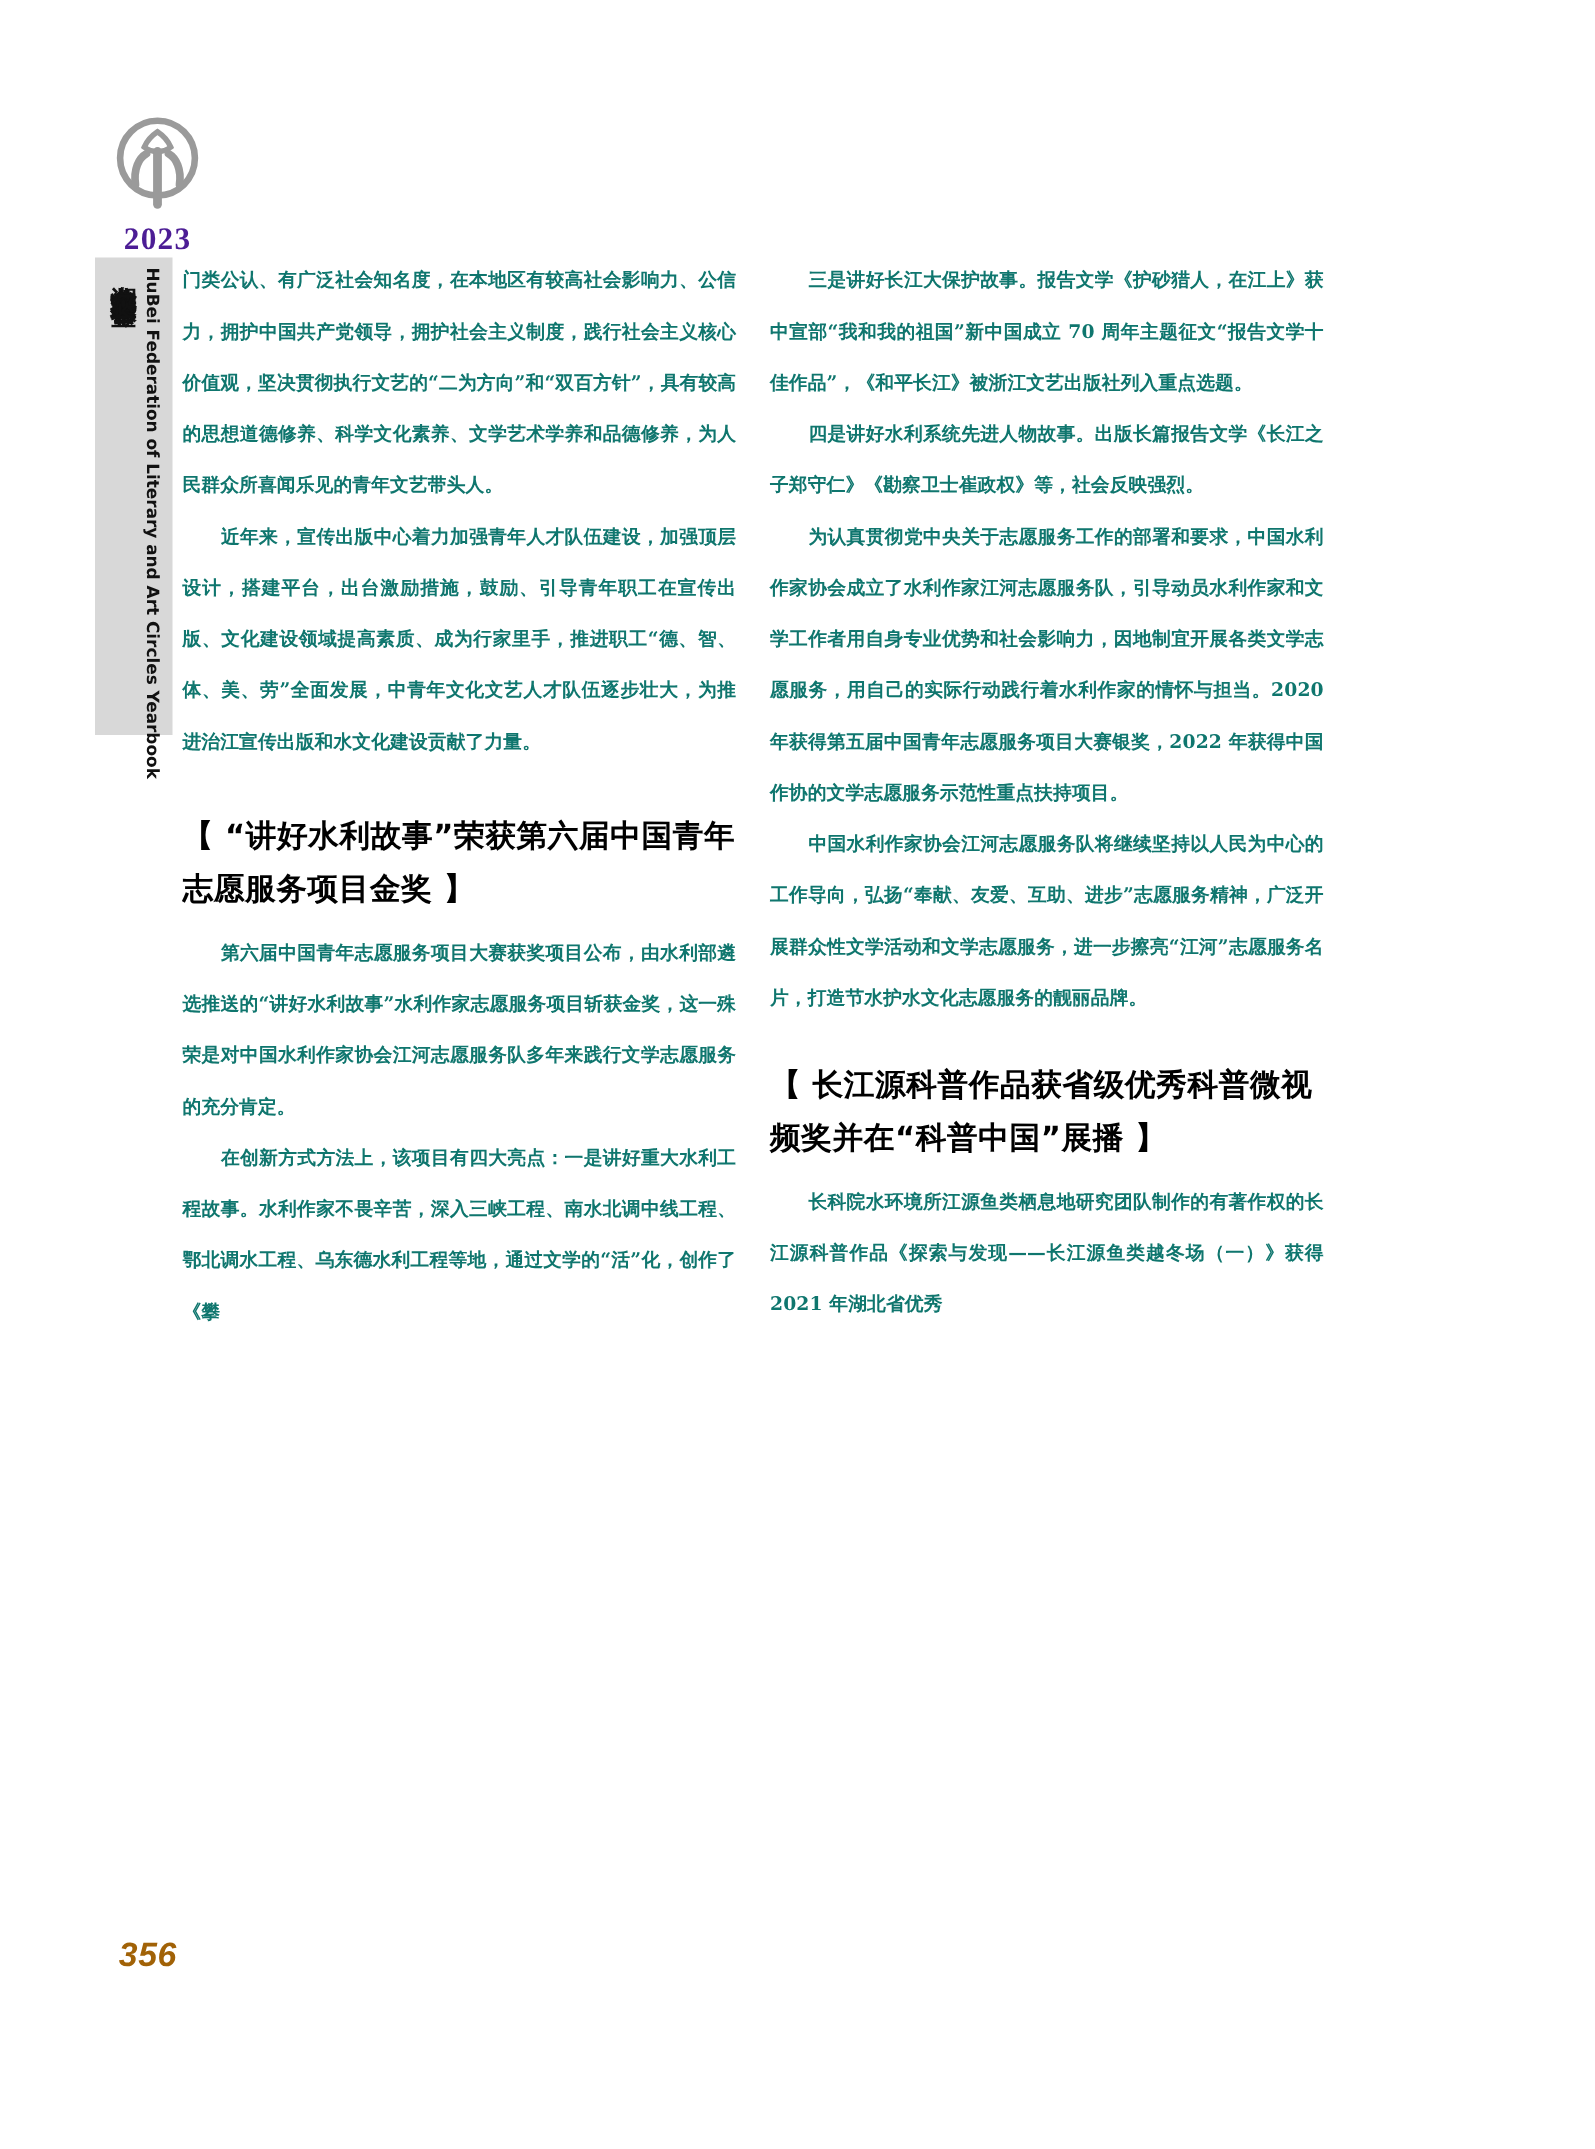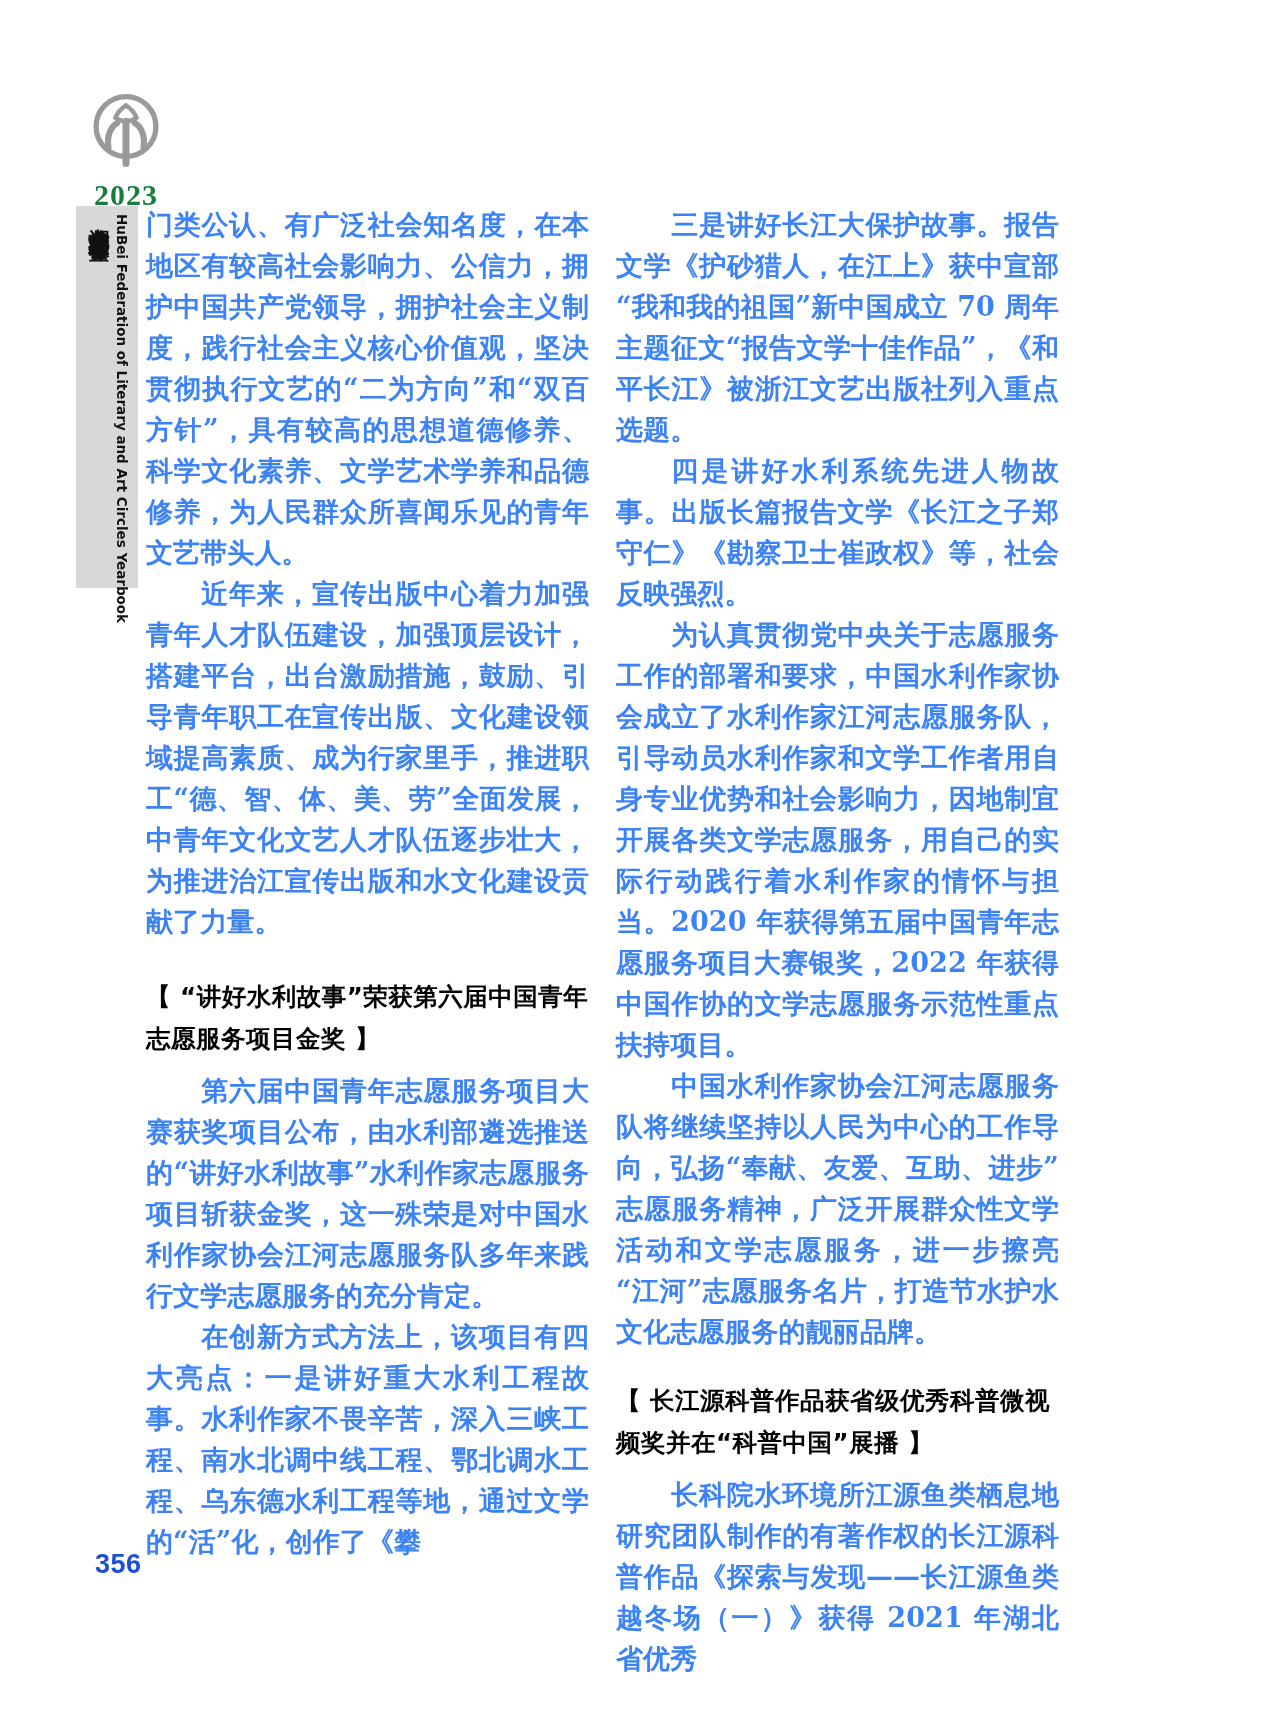--- a/index.html
+++ b/index.html
@@ -32,23 +32,23 @@
   .emblem {
     width: 88px;
     height: 88px;
     margin: 0 auto;
     display: block;
   }
   .masthead-year {
     margin-top: 4px;
     font-family: "Liberation Serif", serif;
     font-weight: bold;
-    font-size: 30px;
+    font-size: 25px;
     letter-spacing: 1px;
-    color: #15803d;
+    color: #4c1d95;
   }
 
   
   .spine {
     position: absolute;
     left: 76px;
     top: 206px;
     width: 62px;
     height: 382px;
     background: #d8d8d8;
@@ -87,27 +87,27 @@
     top: 204px;
     width: 443px;
   }
   .col-left  { left: 146px; }
   .col-right { left: 616px; }
 
   .para {
     margin: 0;
     font-family: "DejaVu Serif", "Liberation Serif", serif;
     font-weight: bold;
-    font-size: 27px;
+    font-size: 15px;
     line-height: 41px;
     text-align: justify;
     text-justify: inter-character;
     text-align-last: left;
     letter-spacing: 0.1px;
-    color: #3b82f6;
+    color: #0f766e;
   }
   .para.indent { text-indent: 2.05em; }
 
   .section-heading {
     margin: 34px 0 10px 0;
     font-family: "DejaVu Sans", "Liberation Sans", sans-serif;
     font-weight: bold;
     font-size: 24.5px;
     line-height: 42px;
     letter-spacing: 0.5px;
@@ -118,21 +118,22 @@
 
   
   .folio {
     position: absolute;
     left: 95px;
     bottom: 139px;
     font-family: "Liberation Sans", "DejaVu Sans", sans-serif;
     font-weight: bold;
     font-size: 27px;
     letter-spacing: 0.5px;
-    color: #1d4ed8;
+    color: #a16207;
+    font-style: italic;
   }
 </style>
 </head>
 <body>
 
 <div class="page">
 
   <div class="masthead">
     <svg class="emblem" viewBox="0 0 100 100" aria-hidden="true">
       <circle cx="50" cy="46" r="34" fill="none" stroke="#9a9a9a" stroke-width="6"></circle>

